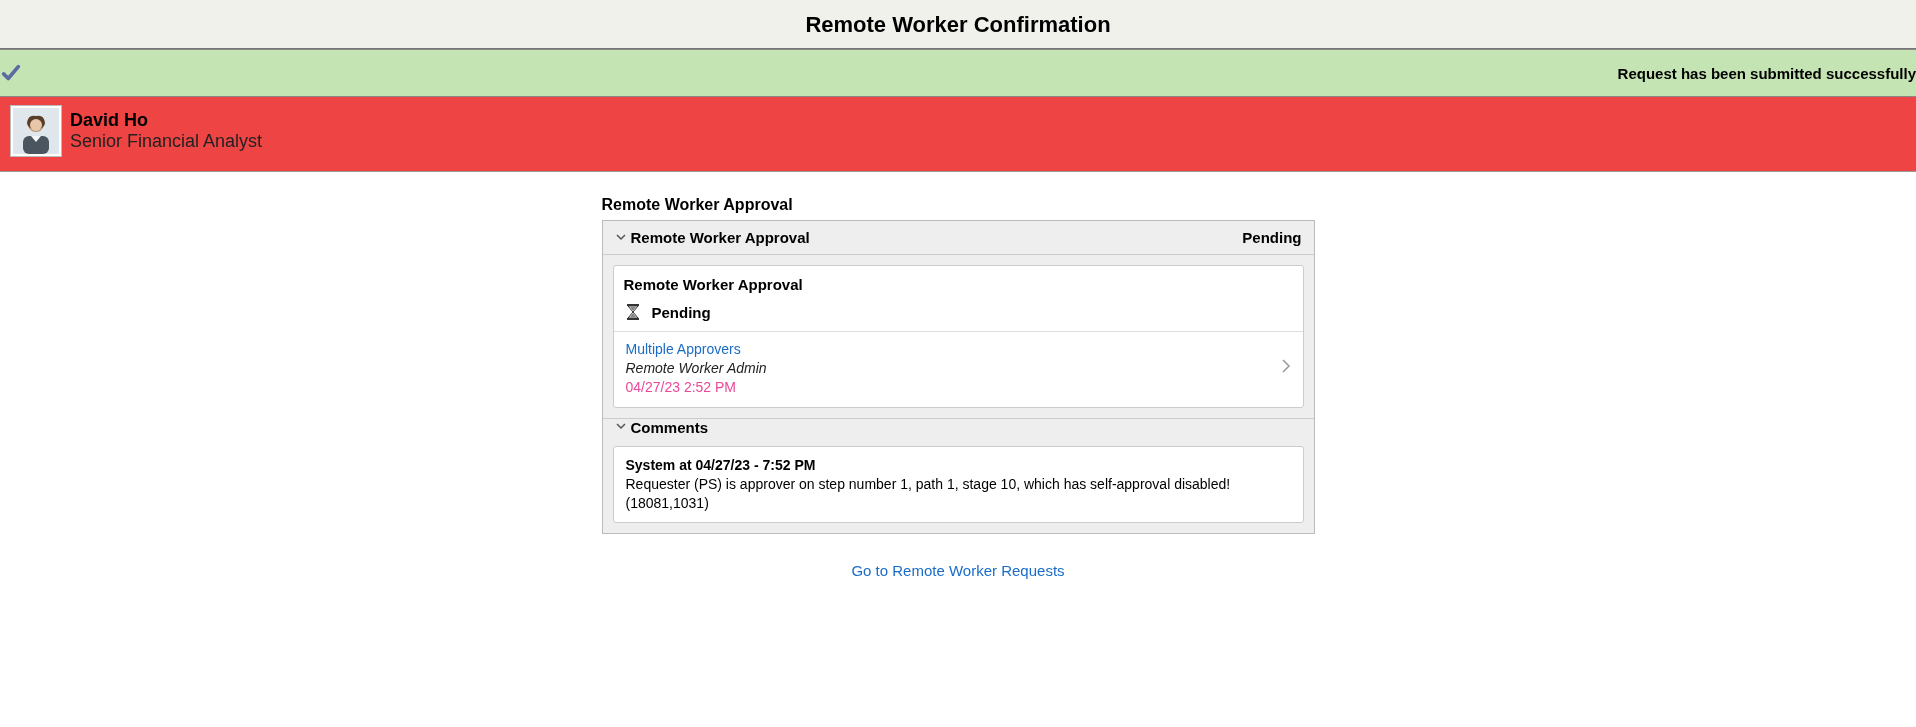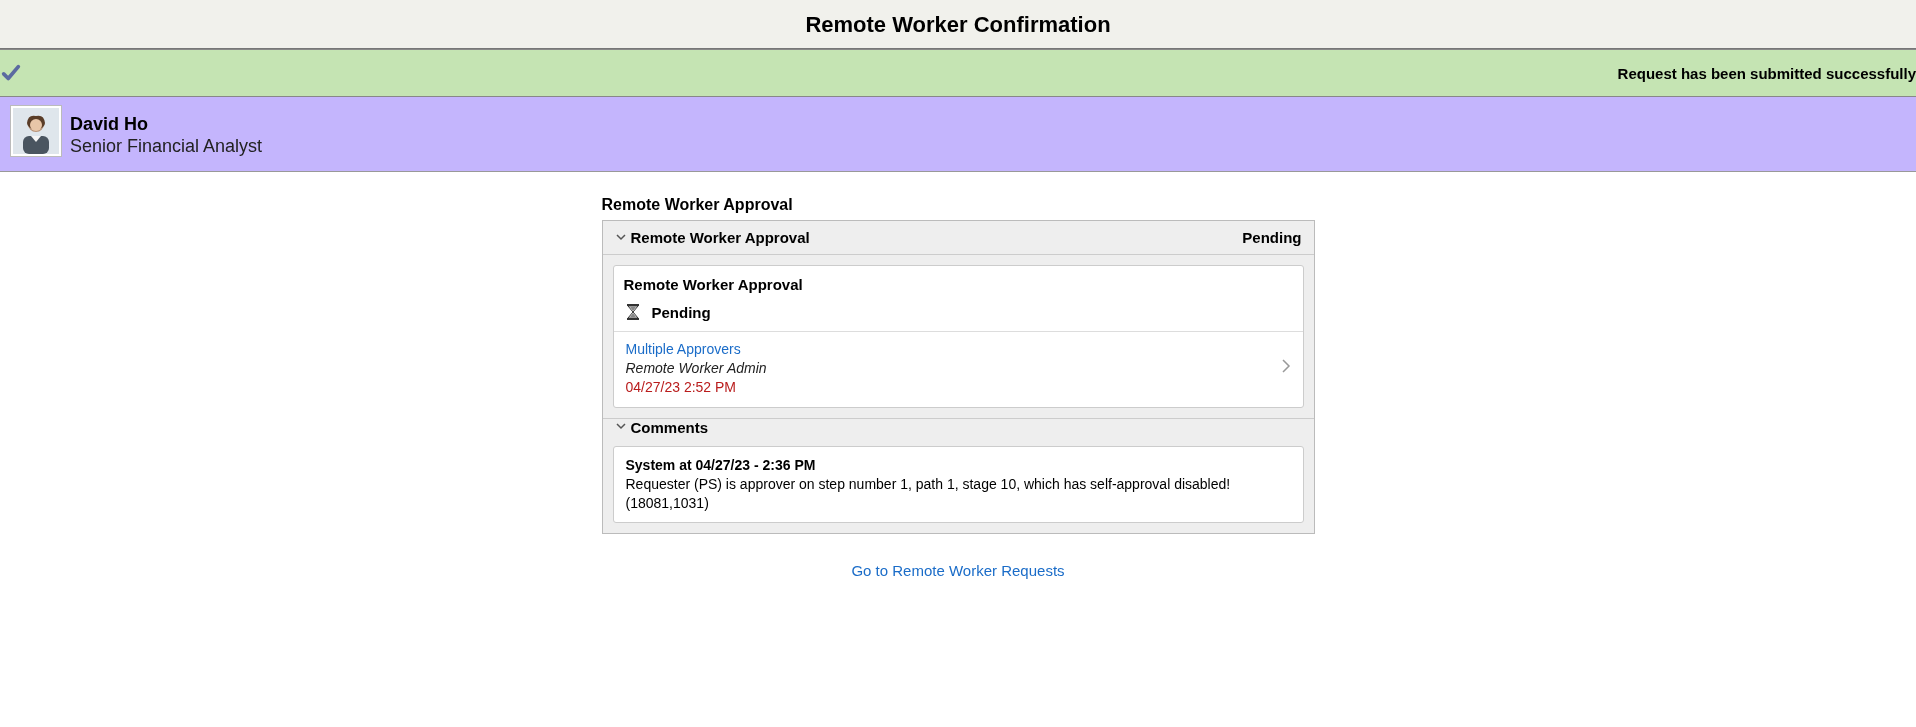--- a/index.html
+++ b/index.html
@@ -29,25 +29,25 @@
       width: 22px;
       height: 22px;
       margin-right: 4px;
     }
     .success-banner .message {
       font-weight: bold;
       font-size: 15px;
     }
     
     .employee-bar {
-      background: #c4b5fd;
+      background: #ef4444;
       border-bottom: 1px solid #999;
       padding: 8px 10px 14px;
       display: flex;
-      align-items: flex-end;
+      align-items: center;
     }
     .avatar-frame {
       width: 52px;
       height: 52px;
       border: 1px solid #bbb;
       background: #fff;
       padding: 2px;
       margin-right: 8px;
       display: flex;
       align-items: center;
@@ -114,21 +114,21 @@
     .approver-row {
       display: flex;
       align-items: center;
       justify-content: space-between;
       padding: 8px 12px 10px;
       cursor: pointer;
     }
     .approver-info { line-height: 1.35; }
     .link-text { color: #1a6cc8; }
     .approver-title { color: #222; font-style: italic; }
-    .timestamp { color: #b91c1c; }
+    .timestamp { color: #ec4899; }
     .chevron-right { color: #888; font-size: 18px; }
     
     .comments-header {
       display: flex;
       align-items: center;
       gap: 4px;
       padding: 0 12px;
       border-top: 1px solid #ccc;
       cursor: pointer;
     }
@@ -238,21 +238,21 @@
       <span class="chevron-down">
         <svg width="12" height="12" viewBox="0 0 12 12">
             <path d="M2 4 L6 8 L10 4" stroke="#555" stroke-width="1.5" fill="none"></path>
           </svg>
       </span>
       <span class="comments-title">Comments</span>
     </div>
 
     <div class="comments-body">
       <div class="comment-card">
-        <div class="comment-header">System at 04/27/23 - 2:36 PM</div>
+        <div class="comment-header">System at 04/27/23 - 7:52 PM</div>
         <div class="comment-text">Requester (PS) is approver on step number 1, path 1, stage 10, which has self-approval disabled! (18081,1031)</div>
       </div>
     </div>
   </div>
 
   <div class="footer-link-wrap">
     <a class="footer-link">Go to Remote Worker Requests</a>
   </div>
 </div>
 

